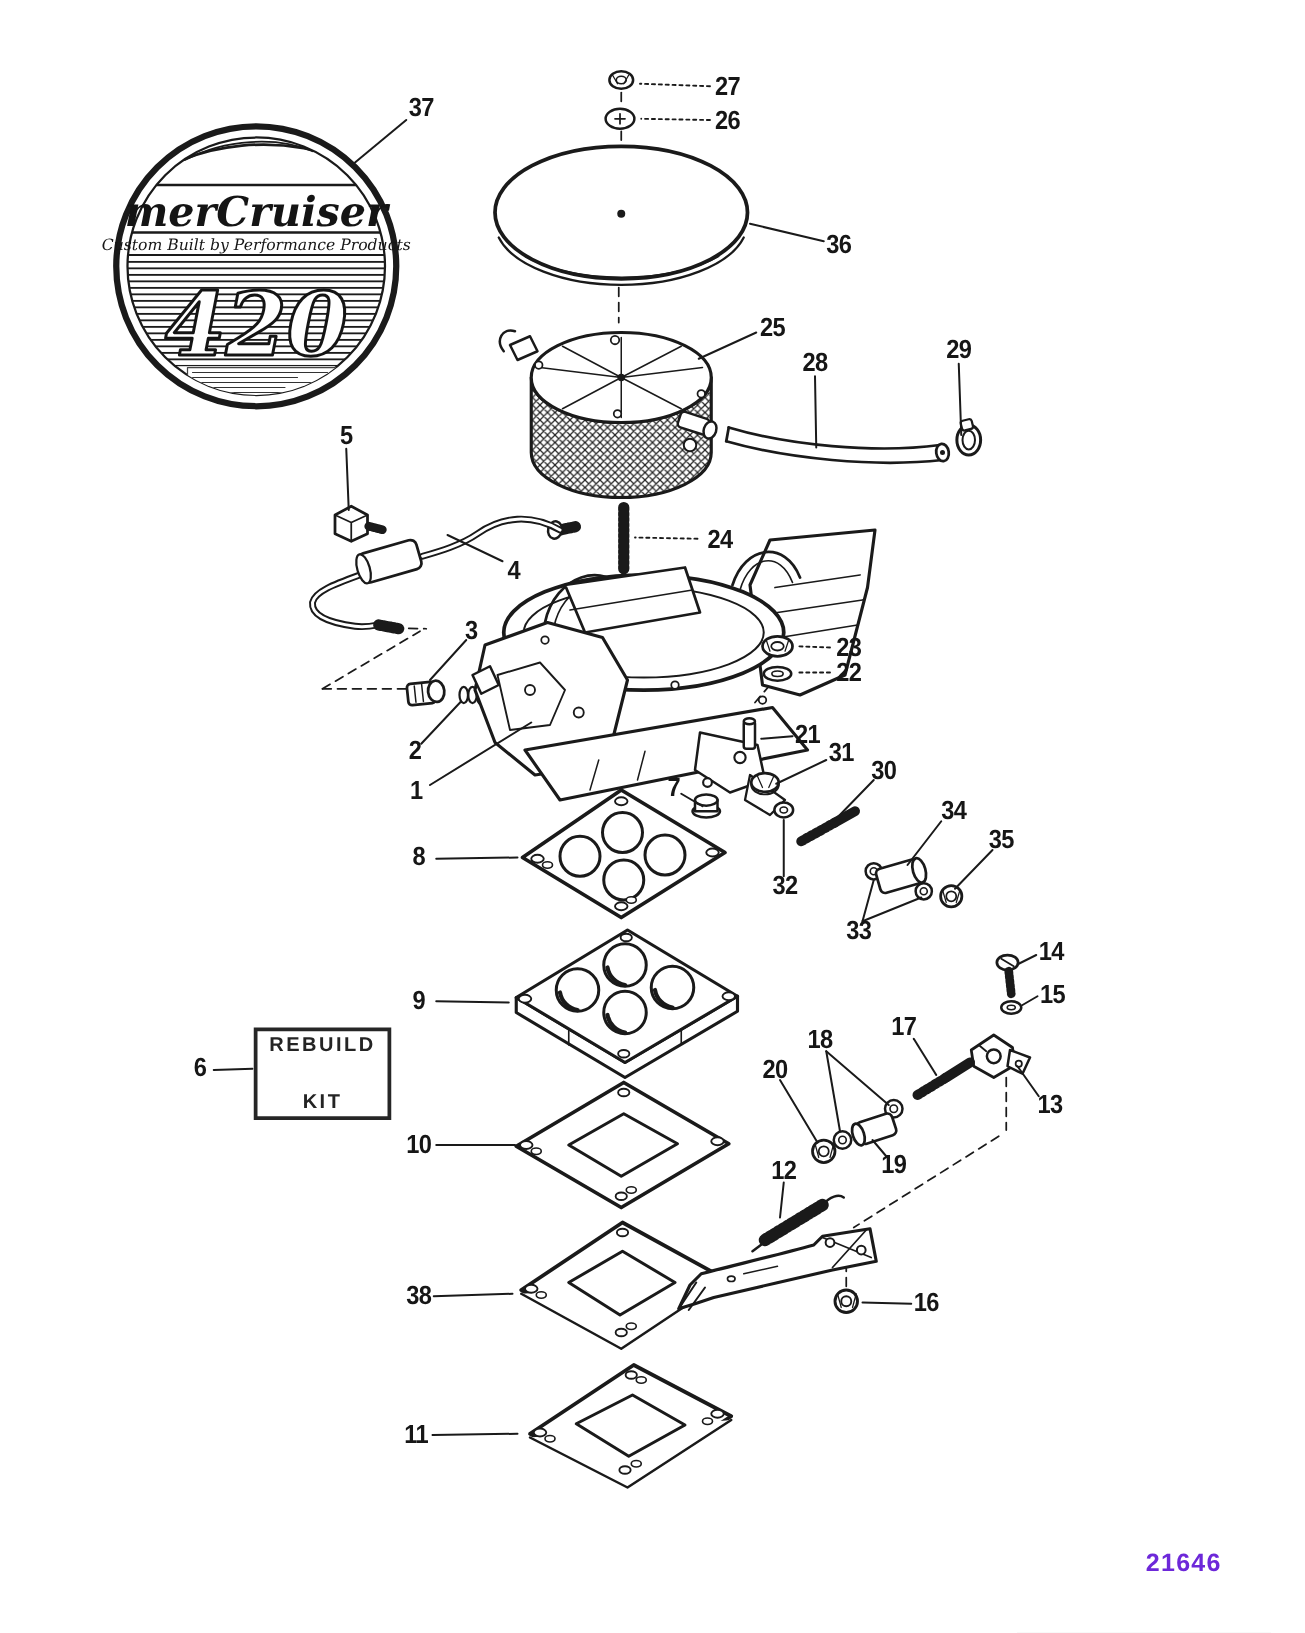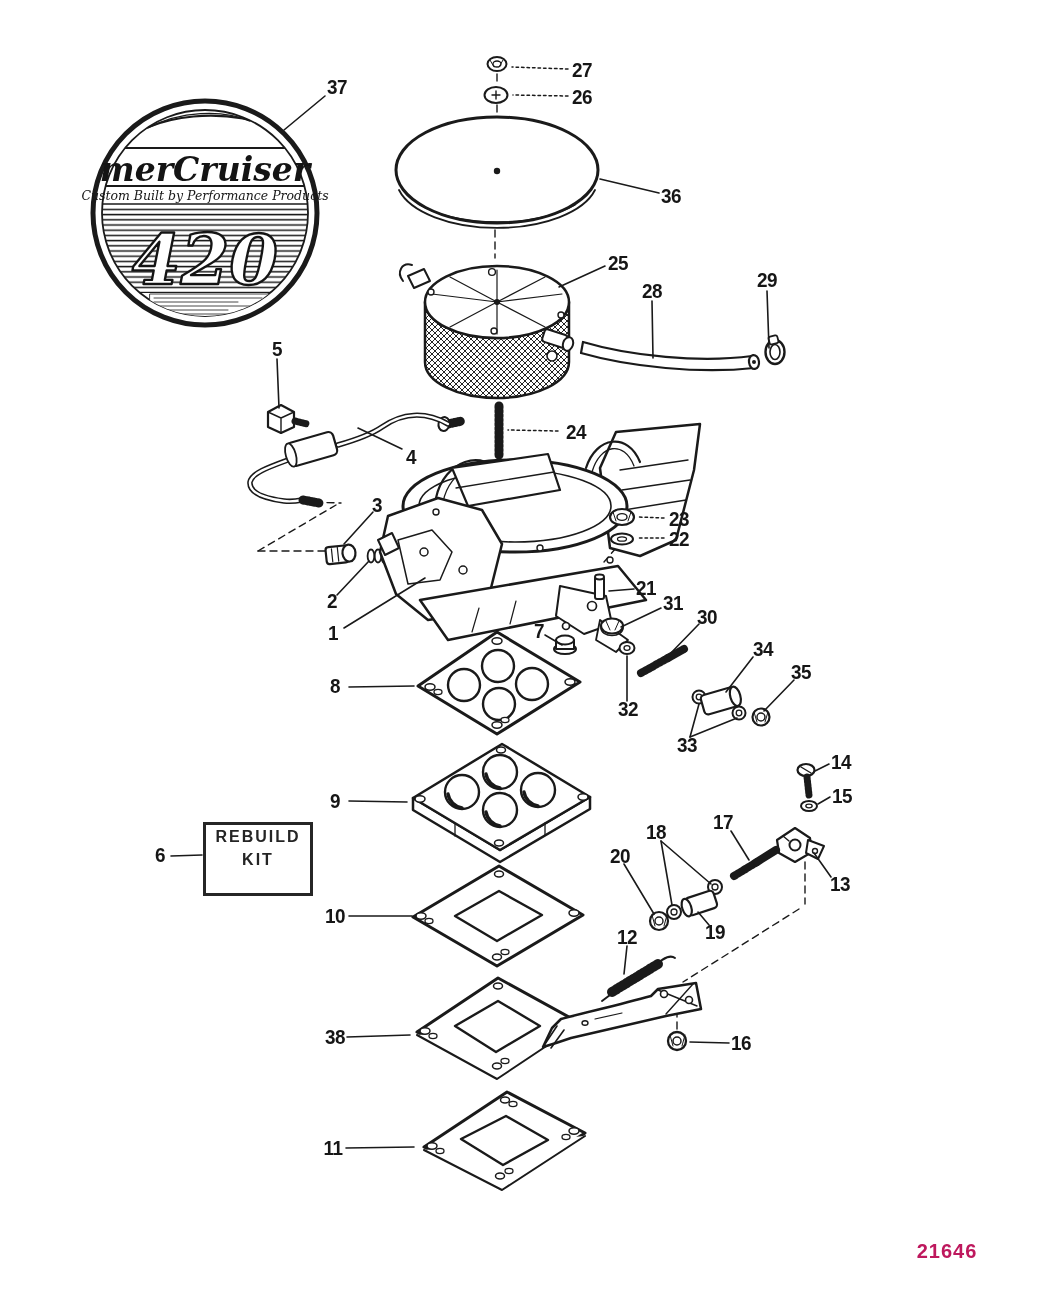--- a/index.html
+++ b/index.html
@@ -3,24 +3,24 @@
 <meta charset="utf-8">
 <style>
   html,body{margin:0;padding:0;background:#f4f4f4;}
   .stage{position:relative;width:1044px;height:1306px;background:#ffffff;overflow:hidden;
          font-family:"Liberation Sans",sans-serif;}
   .stage svg{position:absolute;left:0;top:0;}
   .callout{position:absolute;transform:translate(-50%,-50%) scaleX(.9);
            font-family:"Liberation Sans",sans-serif;font-weight:700;font-size:21px;
            color:#161616;white-space:nowrap;letter-spacing:-0.5px;}
   .rebuild{position:absolute;left:203px;top:822px;width:104px;height:68px;border:3px solid #262626;
-           background:#fff;display:flex;flex-direction:column;align-items:center;justify-content:flex-start;
+           background:#fff;display:flex;flex-direction:column;align-items:center;justify-content:space-between;
            font-size:16px;font-weight:700;letter-spacing:2px;color:#242424;line-height:1.45;}
   .fignum{position:absolute;left:947px;top:1251px;transform:translate(-50%,-50%);
-          font-size:20px;font-weight:700;color:#be185d;letter-spacing:1px;}
+          font-size:20px;font-weight:700;color:#6d28d9;letter-spacing:1px;}
 </style>
 </head>
 <body>
 
 <div class="stage">
 
 <svg width="1044" height="1306" viewBox="0 0 1044 1306" fill="none" stroke="#1a1a1a" stroke-linecap="round" stroke-linejoin="round">
 
   <defs>
     <pattern id="mesh" width="6" height="6" patternUnits="userSpaceOnUse">

